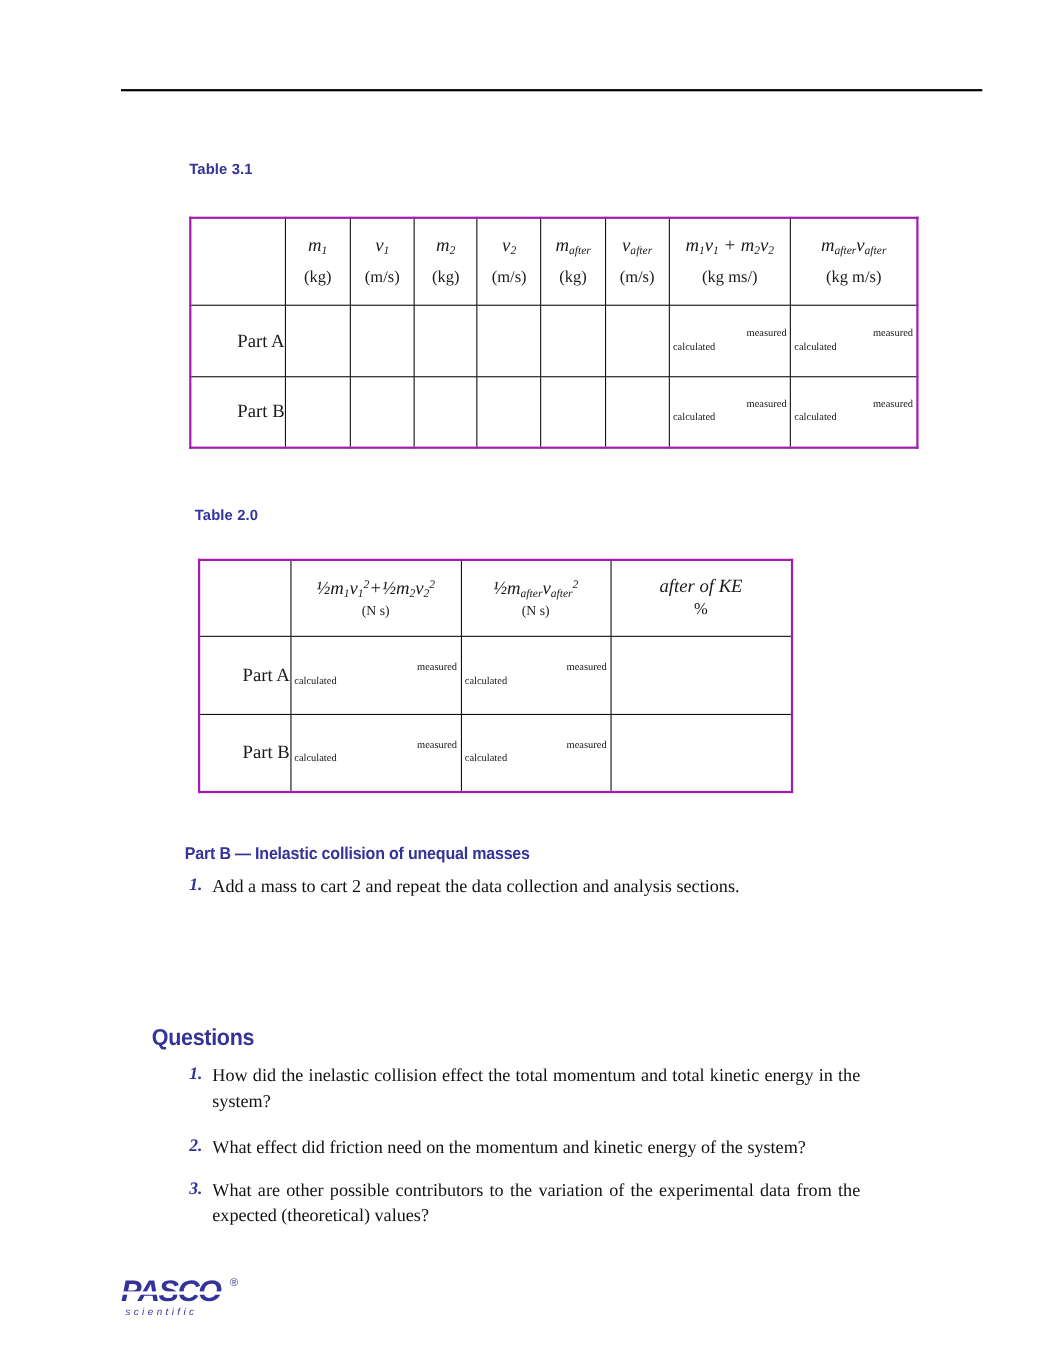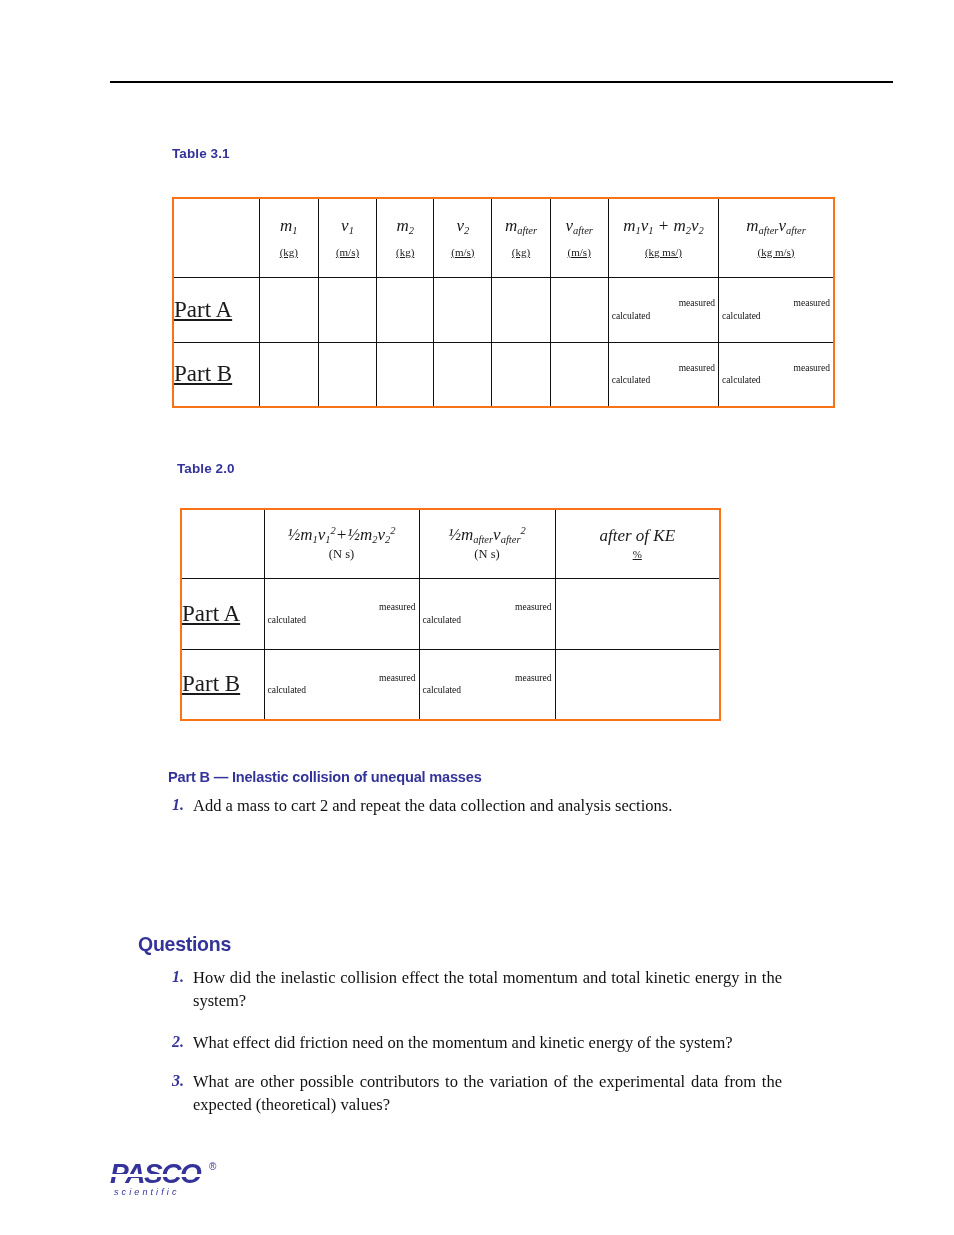--- a/index.html
+++ b/index.html
@@ -36,66 +36,64 @@
     letter-spacing: 0.1px;
     color: #333399;
   }
   #caption-31 { left: 172px; top: 146px; }
   #caption-32 { left: 177px; top: 461px; }
 
   
   .datatable {
     position: absolute;
     border-collapse: collapse;
-    border: 2px solid #f97316;
+    border: 2px solid #a21caf;
     background: #fff;
     table-layout: fixed;
   }
   .datatable td {
     border: 1px solid #111;
     padding: 0;
     vertical-align: middle;
     position: relative;
   }
   .datatable .hdr {
     text-align: center;
     vertical-align: middle;
     font-size: 15px;
     line-height: 1.15;
     padding: 5px 2px 6px 2px;
   }
   .rowlabel {
-    text-align: left;
-    font-size: 23px;
-    text-decoration: underline;
+    text-align: right;
+    font-size: 17px;
   }
 
   
   .mathv {
     font-style: italic;
     font-size: 17px;
     white-space: nowrap;
   }
   .mathv sub {
     font-style: italic;
     font-size: 10.5px;
     vertical-align: -0.28em;
   }
   .mathv sup {
     font-size: 10.5px;
     vertical-align: 0.55em;
     font-style: italic;
   }
   .unit {
-    font-size: 11px;
+    font-size: 15px;
     font-style: normal;
     display: block;
     margin-top: 9px;
     white-space: nowrap;
-    text-decoration: underline;
   }
   .unit-tight {
     font-size: 12.5px;
     font-style: normal;
     display: block;
     margin-top: 1px;
     white-space: nowrap;
   }
 
   

